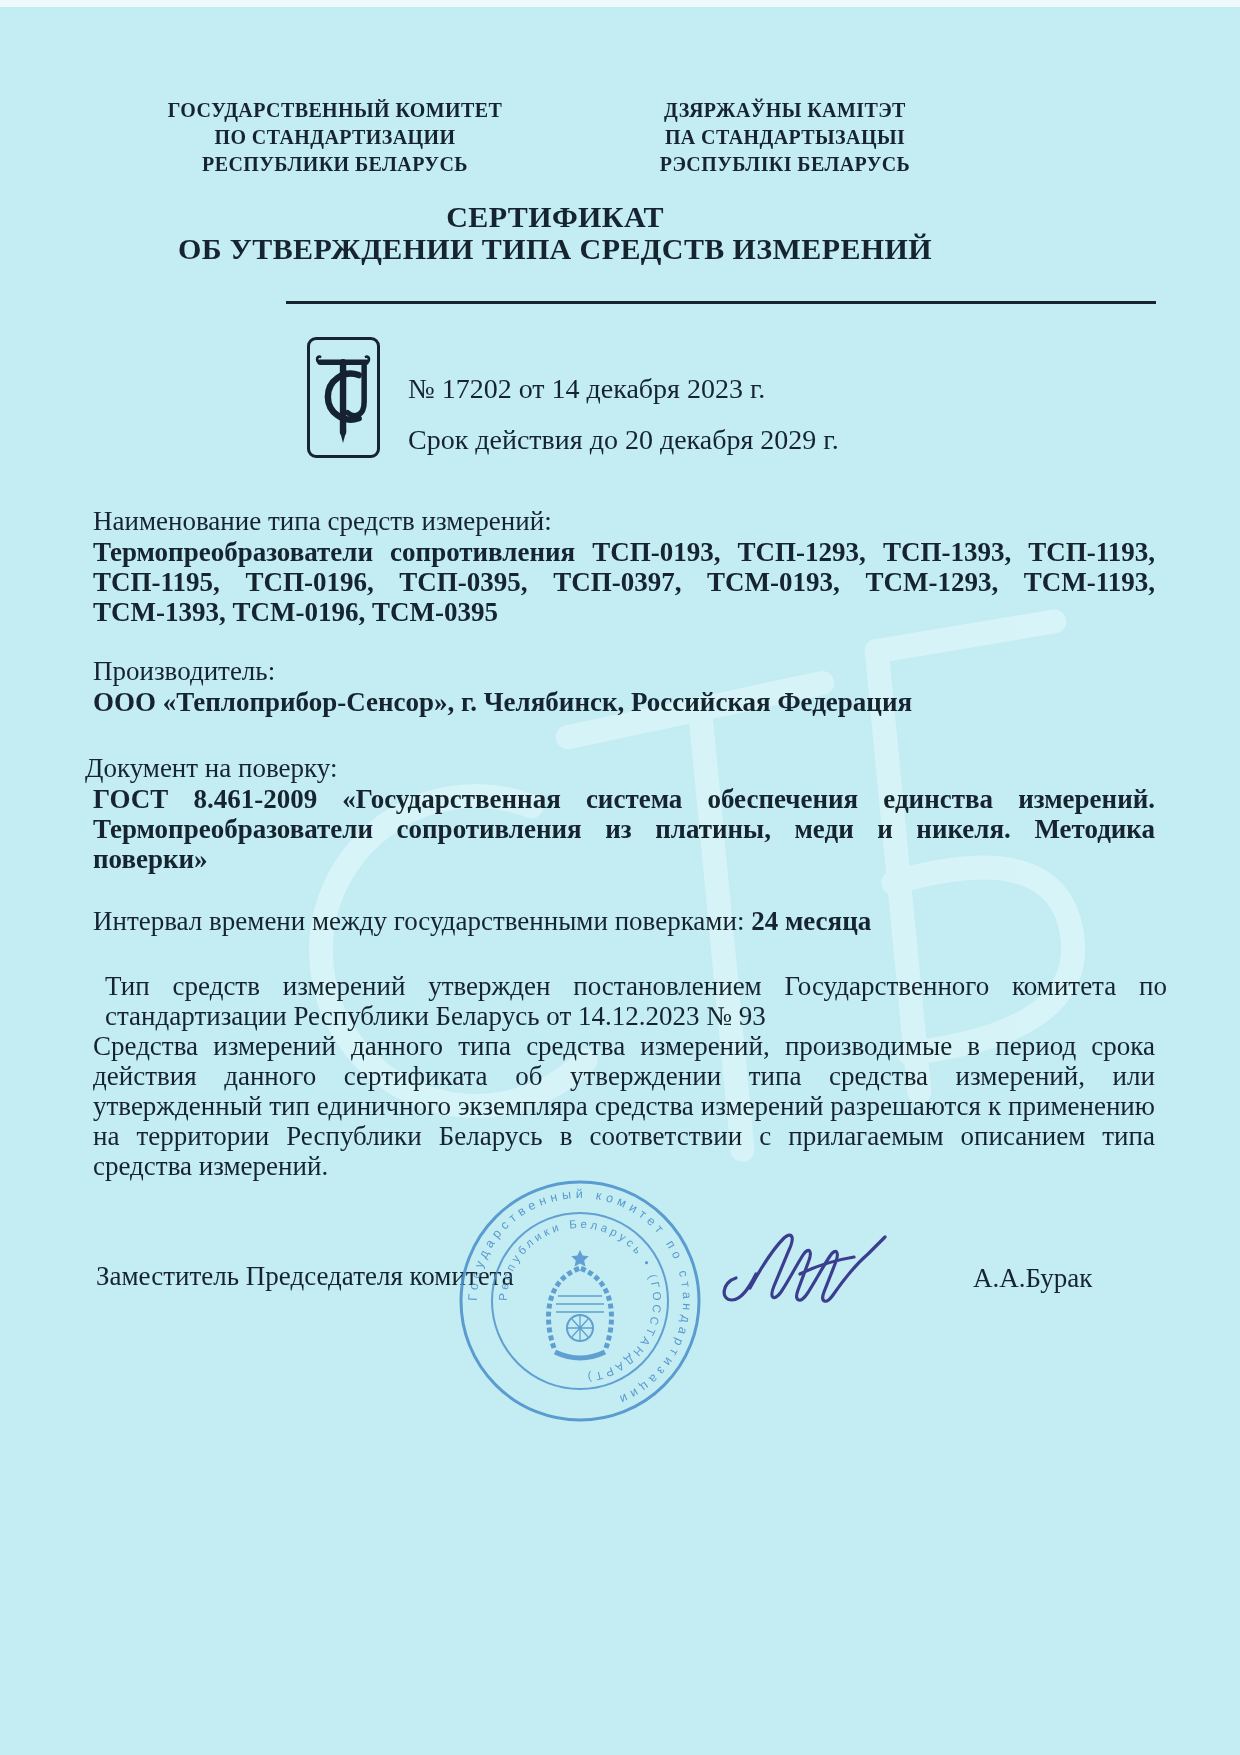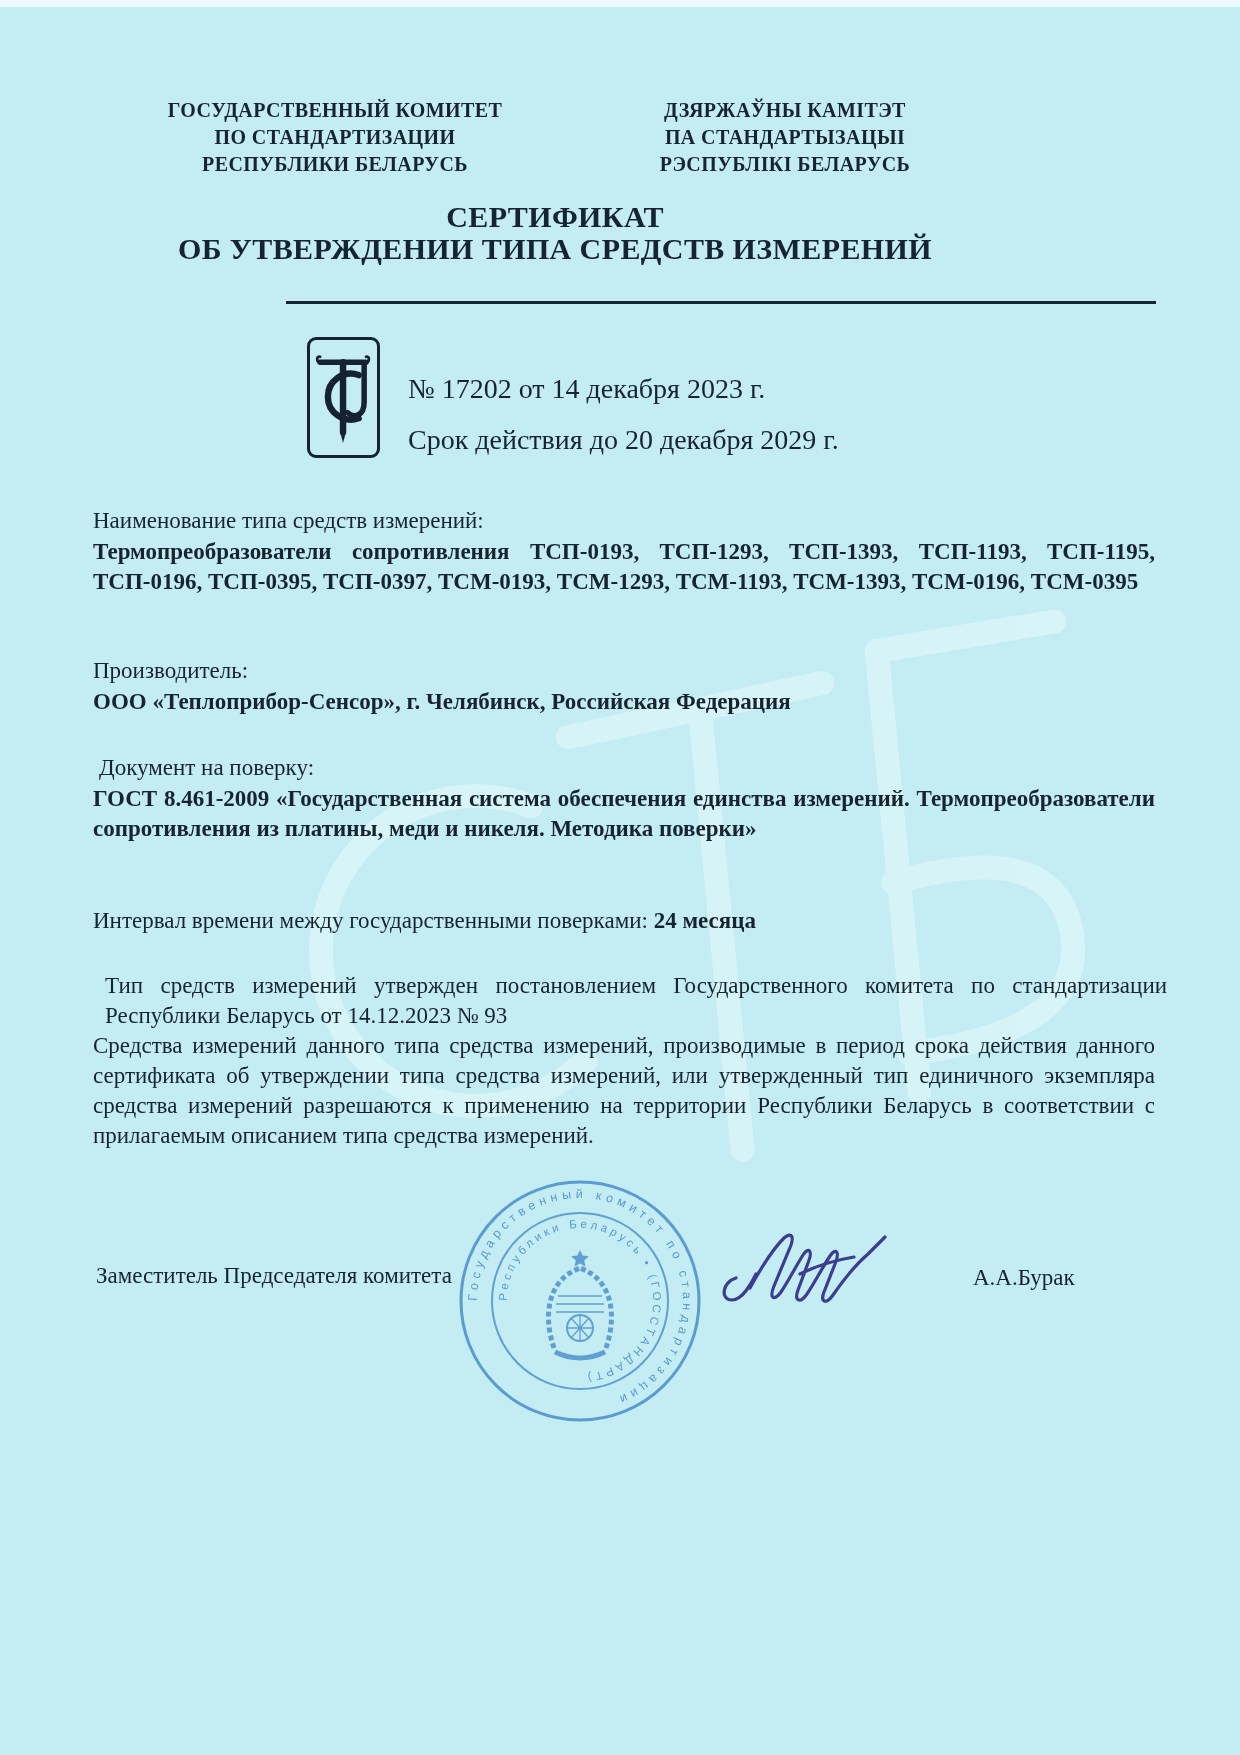--- a/index.html
+++ b/index.html
@@ -10,21 +10,21 @@
     color:#16242f;
   }
   .abs { position:absolute; }
   .scan-edge { left:0; top:0; width:1240px; height:7px; background:rgba(255,255,255,.7); }
   .hdr { font-weight:bold; font-size:20px; line-height:27px; text-align:center; letter-spacing:.4px; }
   .hdr div { white-space:nowrap; }
   .doc-title { font-weight:bold; font-size:30px; line-height:32px; text-align:center; letter-spacing:.4px; }
   .rule { background:#16242f; height:3px; }
   .logo-box { width:73px; height:121px; border:3px solid #16242f; border-radius:9px; box-sizing:border-box; padding:2px 0 0 0; }
   .certline { font-size:28px; line-height:34px; white-space:nowrap; }
-  .body-text { font-size:23px; line-height:30px; }
+  .body-text { font-size:27px; line-height:30px; }
   .bold { font-weight:bold; }
   .just { text-align:justify; text-align-last:left; }
   .w-body { width:1062px; }
   .nowrap { white-space:nowrap; }
   .stamp-text { fill:#4f93cc; font-family:"Liberation Sans","DejaVu Sans",sans-serif; opacity:.92; }
   svg { display:block; }
 </style>
 </head>
 <body>
 
@@ -76,21 +76,21 @@
 
   <div class="abs certline" style="left:408px; top:372px;">№ 17202 от 14 декабря 2023 г.</div>
   <div class="abs certline" style="left:408px; top:423px;">Срок действия до 20 декабря 2029 г.</div>
 
   <div class="abs body-text" style="left:93px; top:506px;">Наименование типа средств измерений:</div>
   <div class="abs body-text bold just w-body" style="left:93px; top:537px;">Термопреобразователи сопротивления ТСП-0193, ТСП-1293, ТСП-1393, ТСП-1193, ТСП-1195, ТСП-0196, ТСП-0395, ТСП-0397, ТСМ-0193, ТСМ-1293, ТСМ-1193, ТСМ-1393, ТСМ-0196, ТСМ-0395</div>
 
   <div class="abs body-text" style="left:93px; top:656px;">Производитель:</div>
   <div class="abs body-text bold" style="left:93px; top:687px;">ООО «Теплоприбор-Сенсор», г. Челябинск, Российская Федерация</div>
 
-  <div class="abs body-text" style="left:99px; top:753px;">Документ на поверку:</div>
+  <div class="abs body-text" style="left:85px; top:753px;">Документ на поверку:</div>
   <div class="abs body-text bold just w-body" style="left:93px; top:784px;">ГОСТ 8.461-2009 «Государственная система обеспечения единства измерений. Термопреобразователи сопротивления из платины, меди и никеля. Методика поверки»</div>
 
   <div class="abs body-text nowrap" style="left:93px; top:906px;">
     <span>Интервал времени между государственными поверками:</span>
     <span class="bold">24 месяца</span>
   </div>
 
   <div class="abs body-text just w-body" style="left:93px; top:971px;margin-left:12px;">Тип средств измерений утвержден постановлением Государственного комитета по стандартизации Республики Беларусь от 14.12.2023 № 93</div>
   <div class="abs body-text just w-body" style="left:93px; top:1031px;">Средства измерений данного типа средства измерений, производимые в период срока действия данного сертификата об утверждении типа средства измерений, или утвержденный тип единичного экземпляра средства измерений разрешаются к применению на территории Республики Беларусь в соответствии с прилагаемым описанием типа средства измерений.</div>
 

